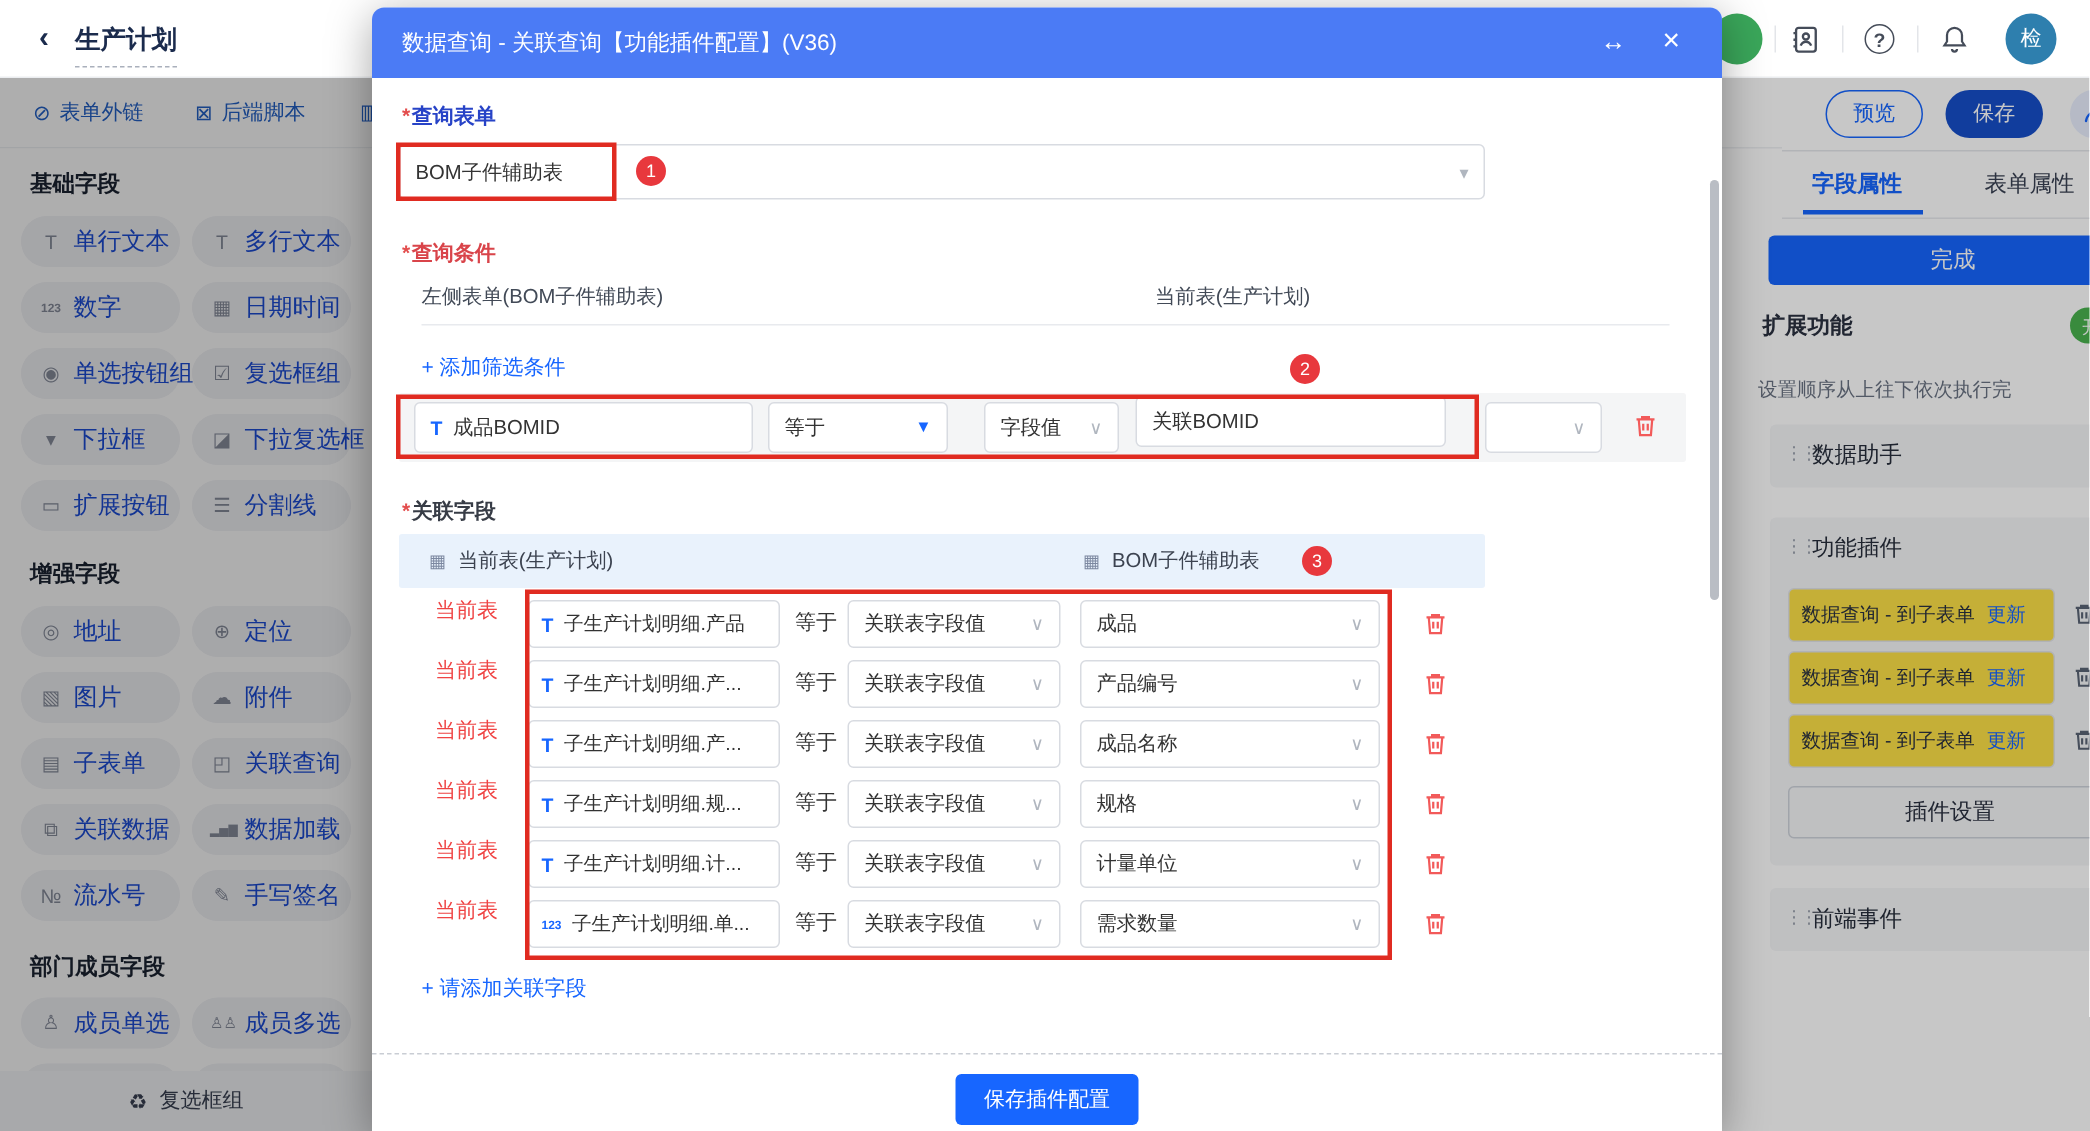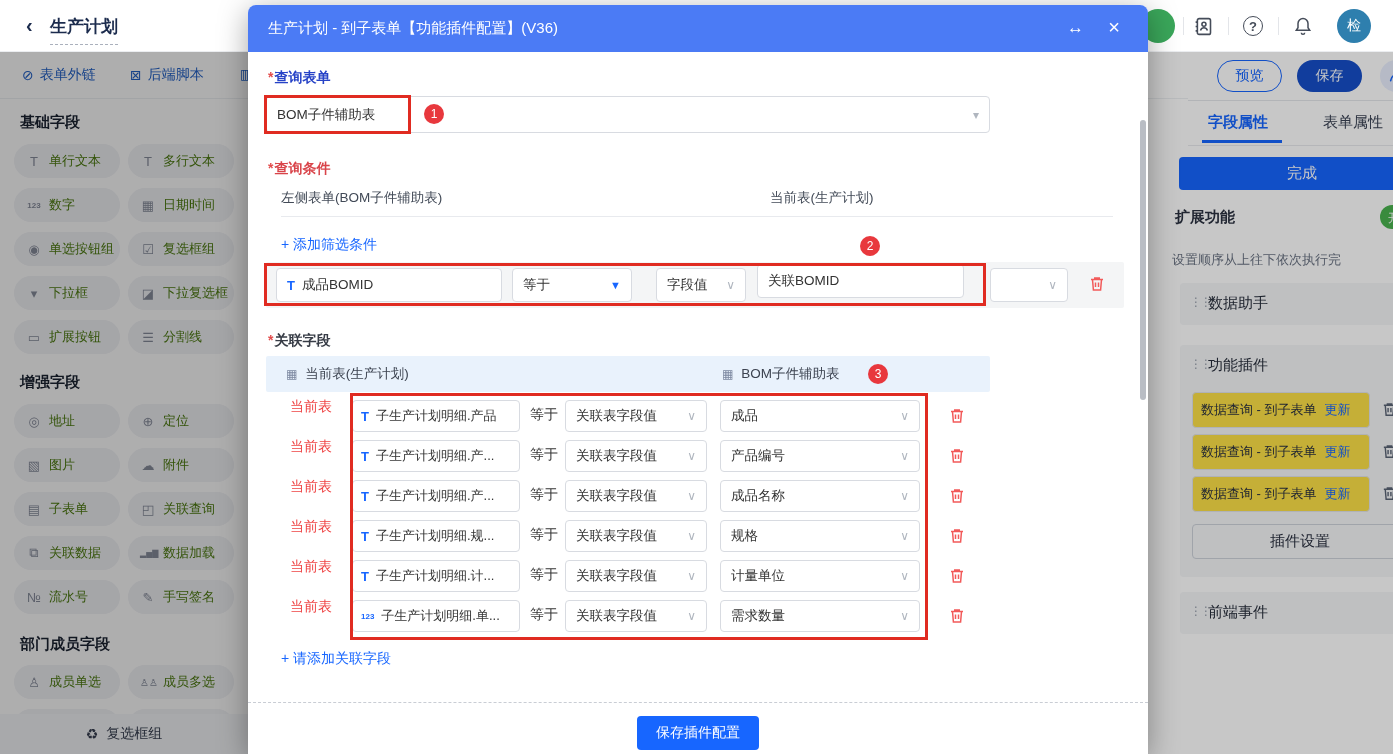--- a/index.html
+++ b/index.html
@@ -23,21 +23,21 @@
   
   .toolbar { position:absolute; left:0; top:52px; width:1393px; height:47px; background:#fff; border-bottom:1px solid #eef0f3; }
   .tool-item { position:absolute; top:14px; font-size:14px; color:#2563c9; display:flex; gap:6px; align-items:center; cursor:pointer; }
   .tool-item .ti { font-size:14px; }
 
   
   .sidebar { position:absolute; left:0; top:99px; width:248px; height:615px; background:#fff; overflow:hidden; }
   .sec-title { position:absolute; left:20px; font-size:15px; font-weight:700; color:#1c2433; }
   .pill { position:absolute; width:106px; height:34px; border-radius:17px; background:#f1f2f6; display:flex; align-items:center; padding:0 0 0 12px; gap:7px; cursor:grab; }
   .pill .pic { color:#878d9c; font-size:13px; width:16px; text-align:center; flex:none; }
-  .pill .plabel { font-size:13px; color:#4d7c0f; white-space:nowrap; }
+  .pill .plabel { font-size:16px; color:#1d4ed8; white-space:nowrap; }
   .pic.num { font-size:8px; font-weight:700; letter-spacing:0; }
   .recycle-bar { position:absolute; left:0; top:714px; width:248px; height:40px; background:#f7f8fa; display:flex; align-items:center; justify-content:center; gap:8px; font-size:14px; color:#3a4254; cursor:pointer; z-index:2; }
 
   
   .rpanel { position:absolute; left:1148px; top:52px; width:245px; height:702px; background:#fff;margin-left:40px; }
   .btn-preview { position:absolute; left:29px; top:8px; width:65px; height:32px; border:1px solid #1766ff; color:#1766ff; border-radius:16px; background:#fff; font-size:14px; display:flex; align-items:center; justify-content:center; cursor:pointer; }
   .btn-save { position:absolute; left:109px; top:8px; width:65px; height:32px; color:#fff; border-radius:16px; background:#174fc9; font-size:14px; display:flex; align-items:center; justify-content:center; cursor:pointer; }
   .btn-share { position:absolute; left:192px; top:8px; width:32px; height:32px; border-radius:50%; background:#e9effe; color:#1766ff; display:flex; align-items:center; justify-content:center; cursor:pointer; }
   .rp-divider { position:absolute; left:0; top:48px; width:245px; height:1px; background:#e5e7eb; }
   .rtab { position:absolute; top:61px; font-size:15px; color:#3a4254; cursor:pointer; }
@@ -332,21 +332,21 @@
     <svg width="20" height="20" viewBox="0 0 24 24" fill="none" stroke="currentColor" stroke-width="1.8">
         <path d="M12 3a6 6 0 0 0-6 6v5l-2 3h16l-2-3V9a6 6 0 0 0-6-6z"></path>
         <path d="M10 20a2 2 0 0 0 4 0"></path>
       </svg>
   </div>
   <div class="avatar">检</div>
 </div>
 
 <div class="modal">
   <div class="m-header">
-    <span class="m-title">生产计划 - 到子表单【功能插件配置】(V36)</span>
+    <span class="m-title">数据查询 - 关联查询【功能插件配置】(V36)</span>
     <span class="m-expand">↔</span>
     <span class="m-close">×</span>
   </div>
 
   <div class="m-label" style="left:20px;top:64px;color:#2743c7">
     <span class="star">*</span><span>查询表单</span>
   </div>
   <div class="sel" style="left:18px;top:91px;width:724px;height:37px">
     <span>BOM子件辅助表</span>
     <i class="chev">▾</i>

